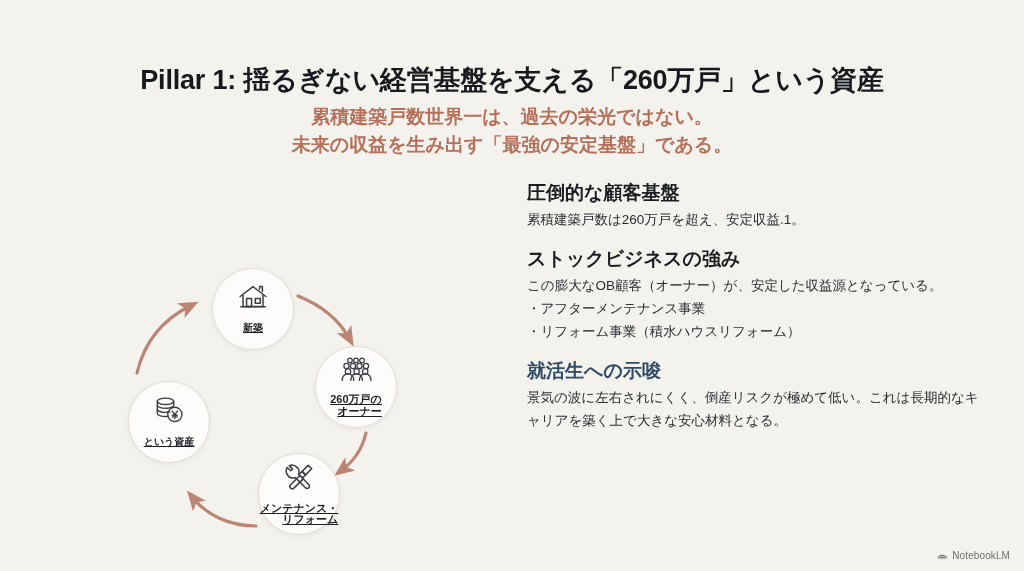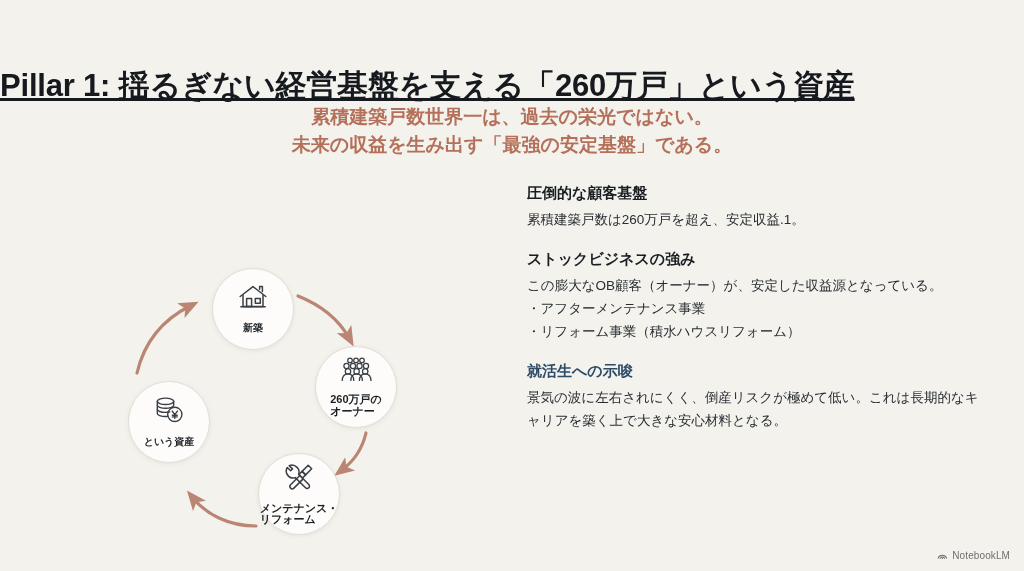--- a/index.html
+++ b/index.html
@@ -20,26 +20,26 @@
     inset: 0;
     background: #f3f2ed;
   }
 
   
   .title {
     position: absolute;
     top: 44px;
     left: 0;
     width: 1024px;
-    font-size: 31px;
+    text-align: center;
+    font-size: 27px;
     font-weight: bold;
     letter-spacing: -0.2px;
     color: #16191d;
     white-space: nowrap;
-    text-decoration: underline;
   }
 
   
   .subtitle {
     position: absolute;
     top: 103px;
     left: 0;
     width: 1024px;
     text-align: center;
     color: #b5705a;
@@ -89,23 +89,24 @@
   }
   .node .ic {
     display: block;
     line-height: 0;
   }
   .node .nlabel {
     margin-top: 12px;
     font-size: 9.5px;
     font-weight: bold;
     line-height: 11.5px;
-    text-align: left;
+    text-align: right;
     color: #1c2024;
     white-space: pre-line;
+    text-decoration: underline;
   }
   
   #node-new      { left: 102px; top: 10px;  width: 80px; height: 80px; }
   #node-owners   { left: 205px; top: 88px;  width: 80px; height: 80px; }
   #node-maint    { left: 148px; top: 195px; width: 80px; height: 80px; }
   #node-revenue  { left: 18px;  top: 123px; width: 80px; height: 80px; }
 
   #node-new .nlabel     { font-size: 10px; }
   #node-owners .nlabel  { font-size: 11px; }
   #node-maint .nlabel   { font-size: 11px; line-height: 11px; }
@@ -114,21 +115,21 @@
   
   .rightcol {
     position: absolute;
     left: 527px;
     top: 182px;
     width: 452px;
   }
   .block { margin-bottom: 17px; }
   .block:last-child { margin-bottom: 16px; }
   .bhead {
-    font-size: 15px;
+    font-size: 19px;
     font-weight: bold;
     color: #1a1e23;
     line-height: 22px;
     margin-bottom: 4px;
   }
   .bhead.accent { color: #2d4a66; }
   .bbody {
     font-size: 13.5px;
     line-height: 23px;
     color: #2a2e33;

